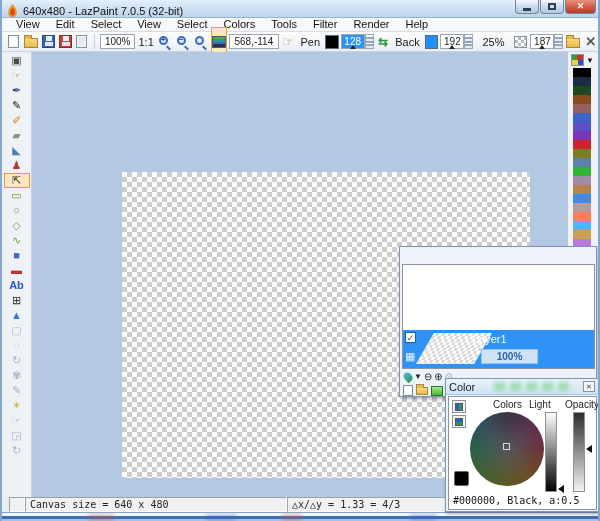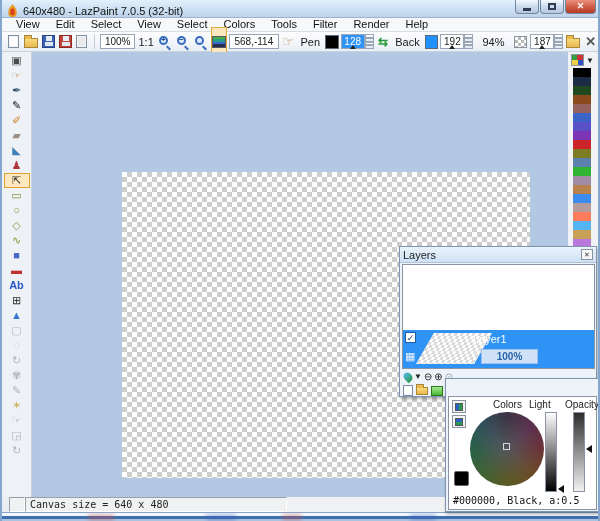--- a/index.html
+++ b/index.html
@@ -250,21 +250,21 @@
       <div class="val">192</div>
       <div class="arrows">
           <div>
             <div class="tri-up"></div>
           </div>
           <div>
             <div class="tri-down"></div>
           </div>
         </div>
     </div>
-    <span class="tb-label" style="margin-left:4px">94%</span>
+    <span class="tb-label" style="margin-left:4px">25%</span>
     <div class="tb-btn" style="margin-left:4px">
         <div class="mini-checker"></div>
       </div>
     <div class="spin">
       <div class="val">187</div>
       <div class="arrows">
           <div>
             <div class="tri-up"></div>
           </div>
           <div>
@@ -389,24 +389,20 @@
     <div class="pal-swatch" style="background-color: rgb(184, 130, 78);"></div>
     <div class="pal-swatch" style="background-color: rgb(60, 140, 240);"></div>
     <div class="pal-swatch" style="background-color: rgb(180, 156, 156);"></div>
     <div class="pal-swatch" style="background-color: rgb(252, 124, 92);"></div>
     <div class="pal-swatch" style="background-color: rgb(84, 180, 244);"></div>
     <div class="pal-swatch" style="background-color: rgb(200, 160, 88);"></div>
     <div class="pal-swatch" style="background-color: rgb(184, 120, 220);"></div>
   </div>
 
   <div id="layers-panel" class="panel">
-    <div class="panel-title">
-      <span class="t">Layers</span>
-      <div class="panel-close">✕</div>
-    </div>
     <div id="layers-list">
       <div id="layer-row">
         <div class="layer-checkcol">
           <div class="layer-checkbox">✓</div>
           <div class="layer-gridicon">▦</div>
         </div>
         <div class="layer-thumb"></div>
         <span class="layer-name">Layer1</span>
         <div class="layer-opacity-bar">100%</div>
       </div>
@@ -420,20 +416,29 @@
     </div>
     <div id="layerops-row">
       <div class="mini-page" style="width:10px;height:11px"></div>
       <div class="mini-folder" style="margin-top:1px;width:12px;height:8px"></div>
       <div class="mini-green"></div>
       <span class="glyph" style="color:#777;font-size:11px">♟</span>
     </div>
   </div>
 
   <div id="color-panel" class="panel">
+    <div class="panel-title">
+      <span class="t">Color</span>
+      <div class="smudge" style="left:48px"></div>
+      <div class="smudge" style="left:64px"></div>
+      <div class="smudge" style="left:80px"></div>
+      <div class="smudge" style="left:96px"></div>
+      <div class="smudge" style="left:112px"></div>
+      <div class="panel-close">✕</div>
+    </div>
     <div id="color-body">
       <div class="cp-btn" style="top:3px">
           <div class="sq"></div>
         </div>
       <div class="cp-btn" style="top:18px">
           <div class="sq" style="transform:rotate(90deg)"></div>
         </div>
       <span class="cp-label" style="left:44px">Colors</span>
       <span class="cp-label" style="left:80px">Light</span>
       <span class="cp-label" style="left:116px">Opacity</span>
@@ -445,20 +450,21 @@
       <div id="opacity-bar" class="vbar"></div>
       <div id="light-marker" class="bar-marker"></div>
       <div id="opacity-marker" class="bar-marker"></div>
       <div id="color-value">#000000, Black, a:0.5</div>
     </div>
   </div>
 
   <div id="statusbar">
     <div class="status-cell" id="status-spacer"></div>
     <div class="status-cell" id="status-canvas">Canvas size = 640 x 480</div>
+    <div class="status-cell" id="status-delta">△x/△y = 1.33 = 4/3</div>
   </div>
 
   <div id="bottom-border">
     <div class="bsmudge" style="left:86px;width:26px;background:#c05050"></div>
     <div class="bsmudge" style="left:204px;width:30px;background:#4060c0"></div>
     <div class="bsmudge" style="left:280px;width:20px;background:#c05050"></div>
     <div class="bsmudge" style="left:408px;width:26px;background:#4060c0"></div>
   </div>
 
 </div>

